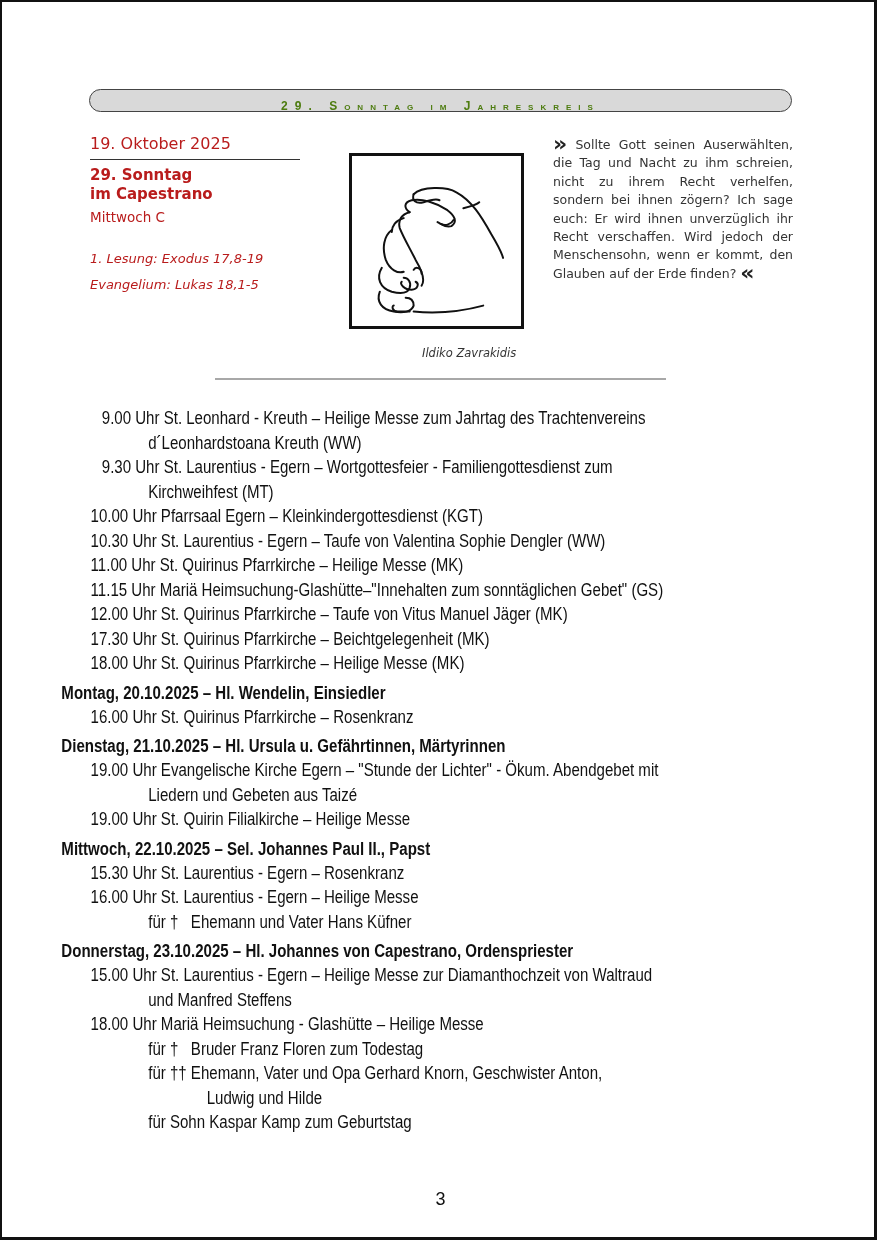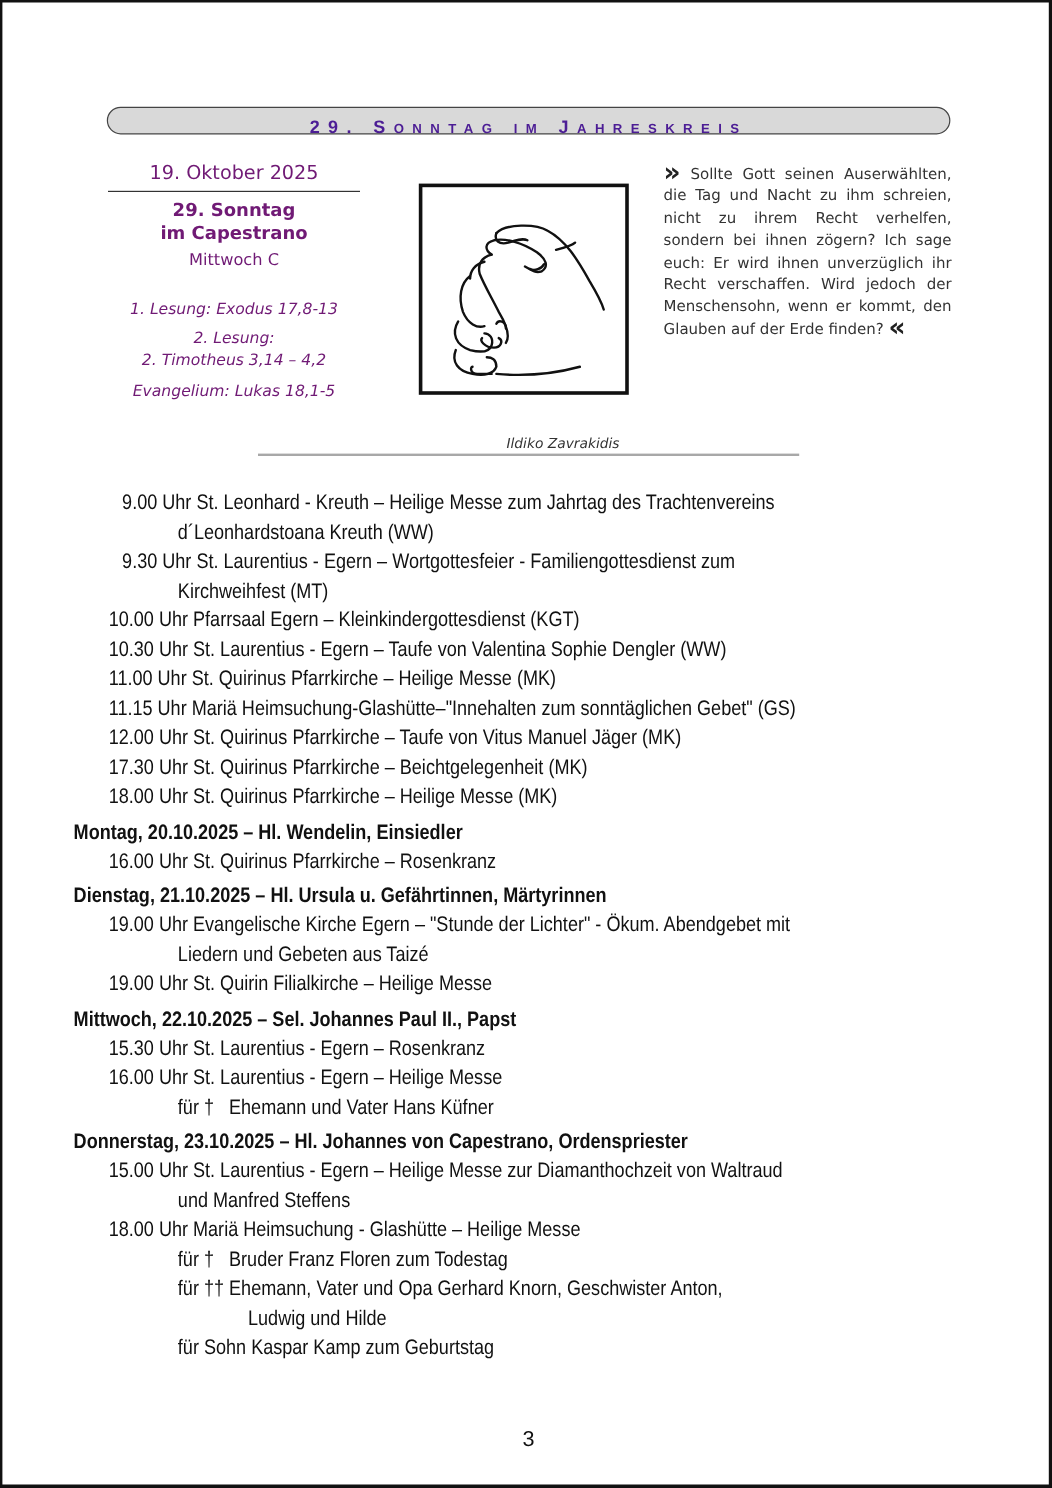--- a/index.html
+++ b/index.html
@@ -10,41 +10,41 @@
     background: #fff;
   }
   .banner {
     position: absolute; left: 87px; top: 87px; width: 703px; height: 23px;
     box-sizing: border-box; border: 1.5px solid #444; border-radius: 12px;
     background: #d9d9d9;
     display: flex; align-items: center; justify-content: center;
   }
   .banner-title {
     font-family: "Liberation Sans", sans-serif; font-weight: bold;
-    font-size: 15px; letter-spacing: 7px; color: #4c1d95; font-variant: small-caps;
+    font-size: 12px; letter-spacing: 7px; color: #4d7c0f; font-variant: small-caps;
     text-transform: none; white-space: nowrap; margin-top: 11px;
   }
   .readings {
     position: absolute; left: 88px; top: 132px; width: 210px;
-    font-family: "DejaVu Sans", sans-serif; color: #701a75; text-align: center;
+    font-family: "DejaVu Sans", sans-serif; color: #b91c1c; 
   }
   .readings .date { font-size: 16px; padding-bottom: 6px; border-bottom: 1.5px solid #333; }
   .readings .sunday { font-size: 15px; font-weight: bold; margin-top: 6px; line-height: 19px; }
   .readings .year { font-size: 13.5px; margin-top: 5px; }
   .readings .lesung { font-size: 13px; font-style: italic; line-height: 18px; }
   .readings .l1 { margin-top: 25px; }
   .readings .l2 { margin-top: 6px; }
   .readings .ev { margin-top: 8px; }
   .artwork {
     position: absolute; left: 347px; top: 151px; width: 175px; height: 176px;
     box-sizing: border-box; border: 3px solid #111;
   }
   .artwork svg { width: 100%; height: 100%; }
   .artist {
-    position: absolute; left: 420px; top: 360px; width: 120px;
+    position: absolute; left: 420px; top: 344px; width: 120px;
     font-family: "DejaVu Sans", sans-serif; font-size: 11.5px; font-style: italic; color: #333;
   }
   .quote {
     position: absolute; left: 551px; top: 134px; width: 240px;
     font-family: "DejaVu Sans", sans-serif; font-size: 12.5px; line-height: 18.4px; color: #333;
     text-align: justify;
   }
   .quote .q { font-weight: bold; font-size: 22px; line-height: 12px; color: #222; vertical-align: -2px; }
   .sep {
     position: absolute; left: 213px; top: 376px; width: 451px; height: 2px;
@@ -74,25 +74,21 @@
     <span class="banner-title">29. Sonntag im Jahreskreis</span>
   </div>
 
   <div class="readings">
     <div class="date">19. Oktober 2025</div>
     <div class="sunday">
       <div>29. Sonntag</div>
       <div>im Capestrano</div>
     </div>
     <div class="year">Mittwoch C</div>
-    <div class="lesung l1">1. Lesung: Exodus 17,8-13</div>
-    <div class="lesung l2">
-      <div>2. Lesung:</div>
-      <div>2. Timotheus 3,14 – 4,2</div>
-    </div>
+    <div class="lesung l1">1. Lesung: Exodus 17,8-19</div>
     <div class="lesung ev">Evangelium: Lukas 18,1-5</div>
   </div>
 
   <div class="artwork">
     <svg viewBox="0 0 170 170">
       <g fill="none" stroke="#111" stroke-width="2" stroke-linecap="round" stroke-linejoin="round">
         <path d="M62 38 C70 30 95 30 105 36 C120 44 130 60 140 78 C146 88 150 95 152 102"></path>
         <path d="M62 38 C60 44 64 48 72 46 C78 44 84 42 88 44"></path>
         <path d="M58 56 C52 52 52 46 60 44 C70 42 84 46 96 54 C104 60 106 66 100 70 C94 72 90 68 86 66"></path>
         <path d="M58 56 C50 58 46 64 48 72 C52 82 58 92 64 104 C70 114 74 124 70 130"></path>

